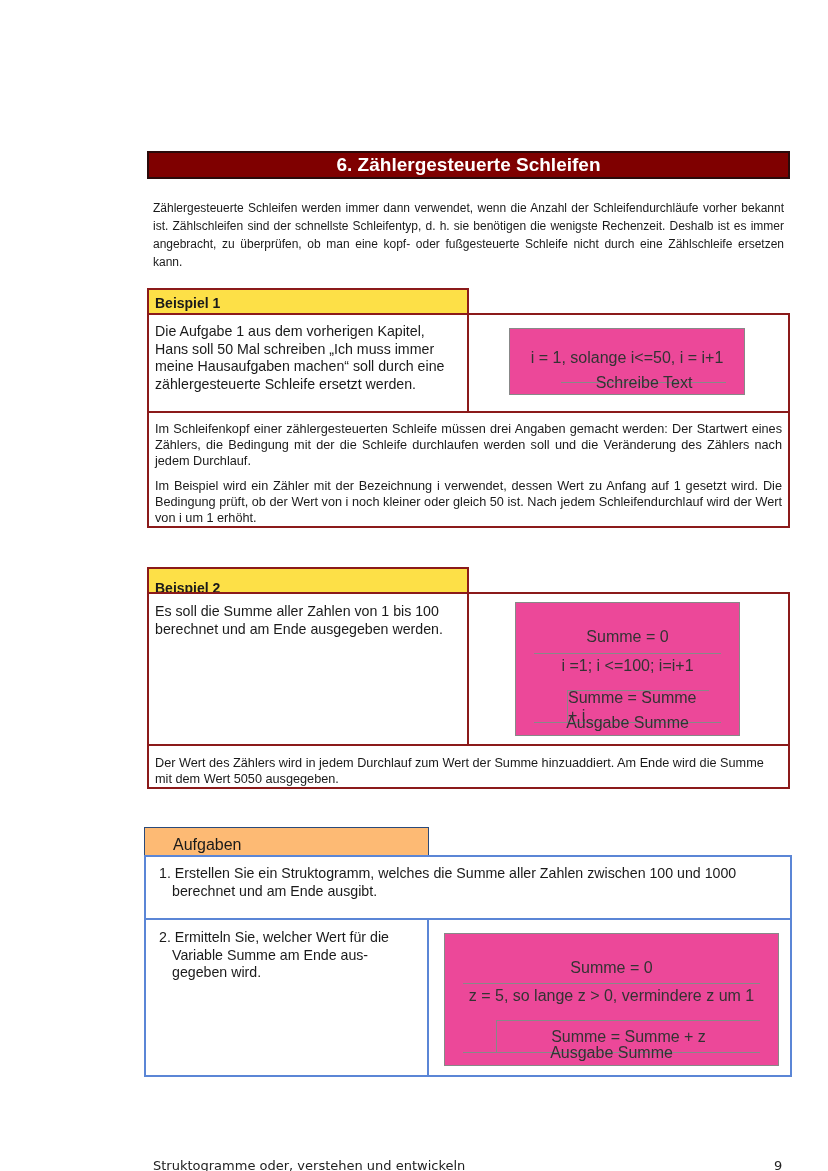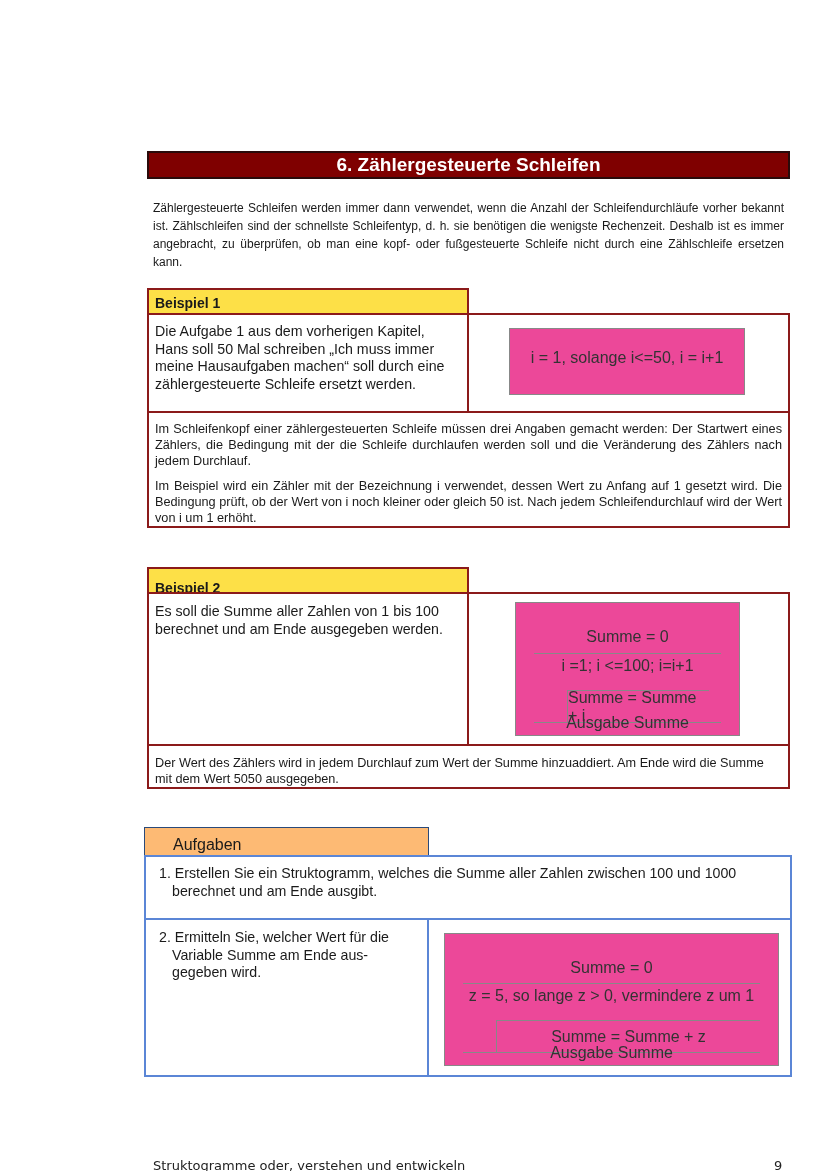--- a/index.html
+++ b/index.html
@@ -51,20 +51,21 @@
 
 <div class="intro">Zählergesteuerte Schleifen werden immer dann verwendet, wenn die Anzahl der Schleifendurchläufe vorher bekannt ist. Zählschleifen sind der schnellste Schleifentyp, d. h. sie benötigen die wenigste Rechenzeit. Deshalb ist es immer angebracht, zu überprüfen, ob man eine kopf- oder fußgesteuerte Schleife nicht durch eine Zählschleife ersetzen kann.</div>
 
 <div class="tab-red" style="left:93px; top:234px; width:322px; height:27px;">Beispiel 1</div>
 <div class="box-red" style="left:93px; top:259px; width:643px; height:100px;"></div>
 <div class="vline-red" style="left:413px; top:259px; height:100px;"></div>
 <div class="cell-text" style="left:101px; top:269px; width:305px;">Die Aufgabe 1 aus dem vorherigen Kapitel, Hans soll 50 Mal schreiben „Ich muss immer meine Hausaufgaben machen“ soll durch eine zählergesteuerte Schleife ersetzt werden.</div>
 
 <div class="sg" style="left:455px; top:274px; width:236px; height:67px;">
   <div class="sg-row" style="top:0; height:36px; border-bottom:none; padding-top:2px;">i = 1, solange i&lt;=50, i = i+1</div>
+  <div class="sg-inner" style="left:33px; right:0; top:35px; bottom:0;">Schreibe Text</div>
 </div>
 
 <div class="box-red" style="left:93px; top:357px; width:643px; height:117px;"></div>
 <div class="note-text" style="left:101px; top:367px; width:627px;">Im Schleifenkopf einer zählergesteuerten Schleife müssen drei Angaben gemacht werden: Der Startwert eines Zählers, die Bedingung mit der die Schleife durchlaufen werden soll und die Veränderung des Zählers nach jedem Durchlauf.</div>
 <div class="note-text" style="left:101px; top:424px; width:627px;">Im Beispiel wird ein Zähler mit der Bezeichnung i verwendet, dessen Wert zu Anfang auf 1 gesetzt wird. Die Bedingung prüft, ob der Wert von i noch kleiner oder gleich 50 ist. Nach jedem Schleifendurchlauf wird der Wert von i um 1 erhöht.</div>
 
 <div class="tab-red" style="left:93px; top:513px; width:322px; height:40px;">Beispiel 2</div>
 <div class="box-red" style="left:93px; top:538px; width:643px; height:154px;"></div>
 <div class="vline-red" style="left:413px; top:538px; height:154px;"></div>
 <div class="cell-text" style="left:101px; top:549px; width:300px;">Es soll die Summe aller Zahlen von 1 bis 100 berechnet und am Ende ausgegeben werden.</div>

